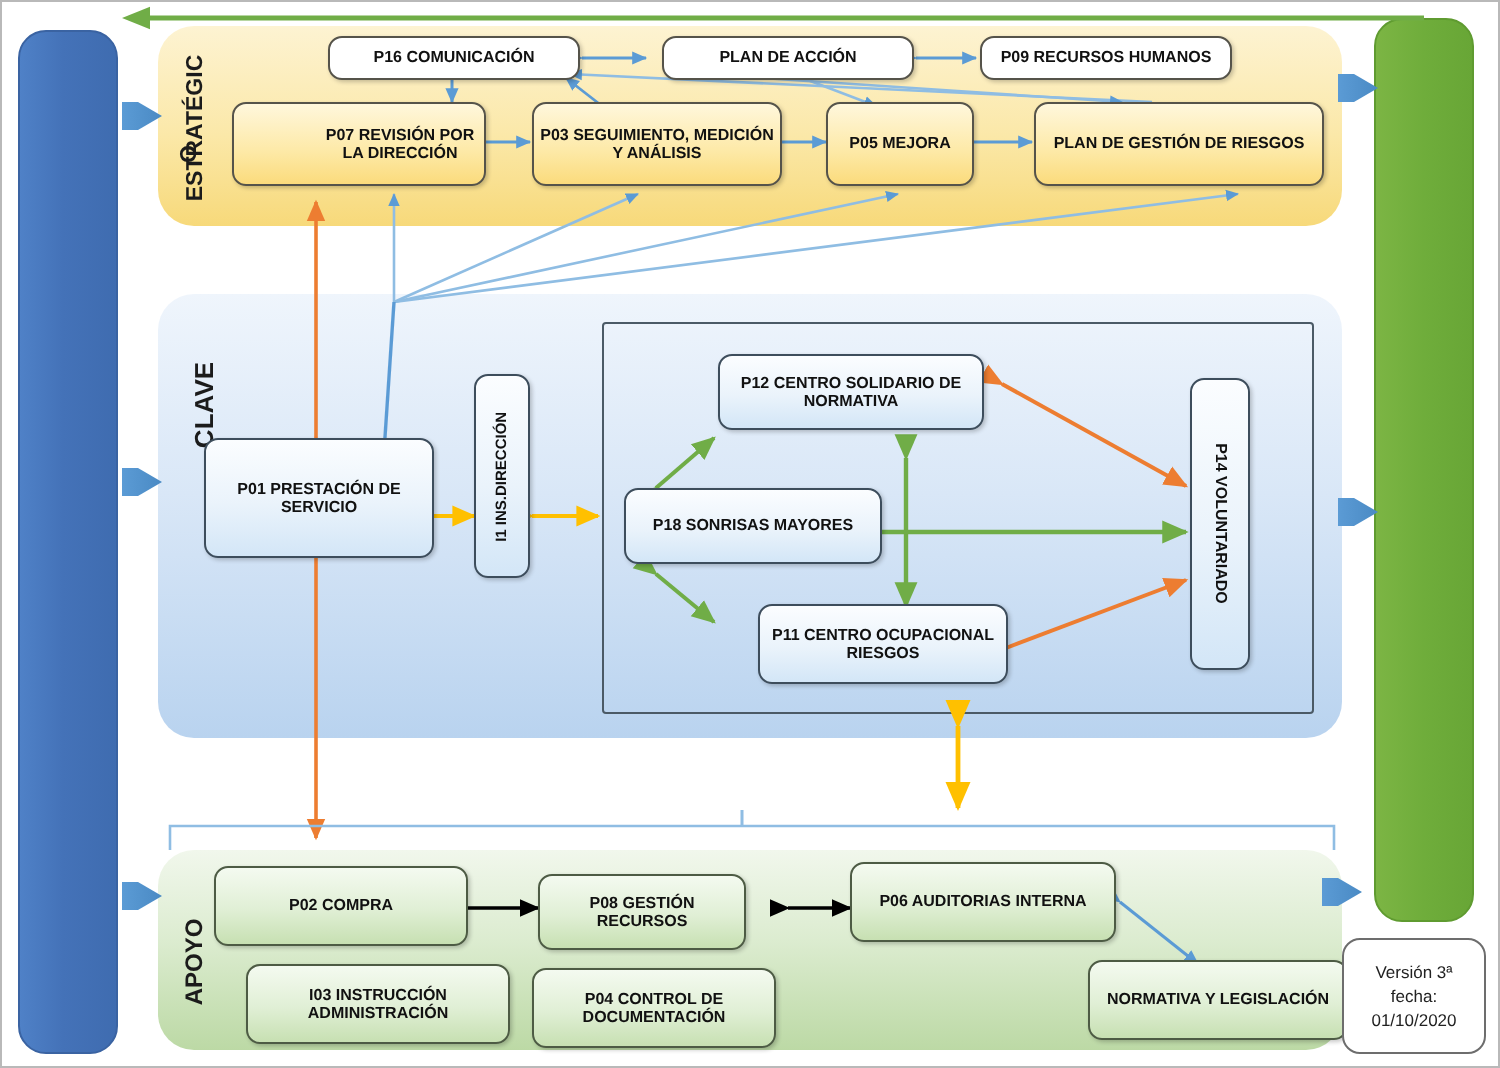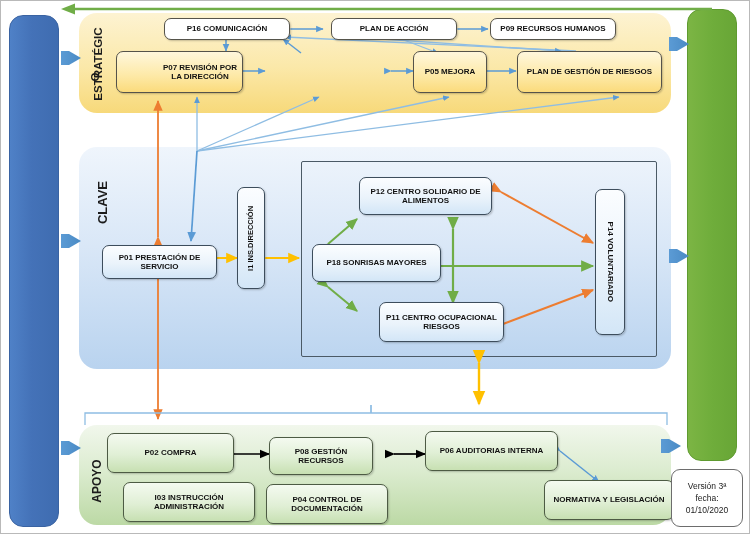--- a/index.html
+++ b/index.html
@@ -307,35 +307,36 @@
 
   <div class="band strategic"></div>
   <div class="band-label" style="left:49px; top:57px; width:96px; font-size:11.5px;">ESTRATÉGIC</div>
   <div class="band-label" style="left:83px; top:70px; width:22px; font-size:11.5px;">O</div>
 
   <div class="pbox strat-plain" style="left:163px; top:17px; width:126px; height:22px; font-size:8px;">P16 COMUNICACIÓN</div>
   <div class="pbox strat-plain" style="left:330px; top:17px; width:126px; height:22px; font-size:8px;">PLAN DE ACCIÓN</div>
   <div class="pbox strat-plain" style="left:489px; top:17px; width:126px; height:22px; font-size:8px;">P09 RECURSOS HUMANOS</div>
 
   <div class="pbox strat" style="left:115px; top:50px; width:127px; height:42px; font-size:8px;padding-left:44px;">P07 REVISIÓN POR LA DIRECCIÓN</div>
+  <div class="pbox strat" style="left:265px; top:50px; width:125px; height:42px; font-size:8px;">P03 SEGUIMIENTO, MEDICIÓN Y ANÁLISIS</div>
   <div class="pbox strat" style="left:412px; top:50px; width:74px; height:42px; font-size:8px;">P05 MEJORA</div>
   <div class="pbox strat" style="left:516px; top:50px; width:145px; height:42px; font-size:8px;">PLAN DE GESTIÓN DE RIESGOS</div>
 
   <div class="band key"></div>
   <div class="band-label" style="left:73px; top:194px; width:56px; font-size:13px;">CLAVE</div>
 
   <div class="key-frame"></div>
 
-  <div class="pbox keyb" style="left:101px; top:244px; width:115px; height:34px; font-size:8px;">P01 PRESTACIÓN DE SERVICIO</div>
+  <div class="pbox keyb" style="left:101px; top:218px; width:115px; height:60px; font-size:8px;">P01 PRESTACIÓN DE SERVICIO</div>
 
   <div class="pbox keyb" style="left:236px; top:186px; width:28px; height:102px; font-size:7.5px;">
     <span class="vtxt">I1 INS.DIRECCIÓN</span>
   </div>
 
-  <div class="pbox keyb" style="left:358px; top:176px; width:133px; height:38px; font-size:8px;">P12 CENTRO SOLIDARIO DE ALIMENTOS</div>
+  <div class="pbox keyb" style="left:358px; top:176px; width:133px; height:38px; font-size:8px;">P12 CENTRO SOLIDARIO DE NORMATIVA</div>
   <div class="pbox keyb" style="left:311px; top:243px; width:129px; height:38px; font-size:8px;">P18 SONRISAS MAYORES</div>
   <div class="pbox keyb" style="left:378px; top:301px; width:125px; height:40px; font-size:8px;">P11 CENTRO OCUPACIONAL RIESGOS</div>
 
   <div class="pbox keyb" style="left:594px; top:188px; width:30px; height:146px; font-size:8px;">
     <span class="vtxt-cw">P14 VOLUNTARIADO</span>
   </div>
 
   <div class="band support"></div>
   <div class="band-label" style="left:66px; top:473px; width:60px; font-size:12px;">APOYO</div>
 

